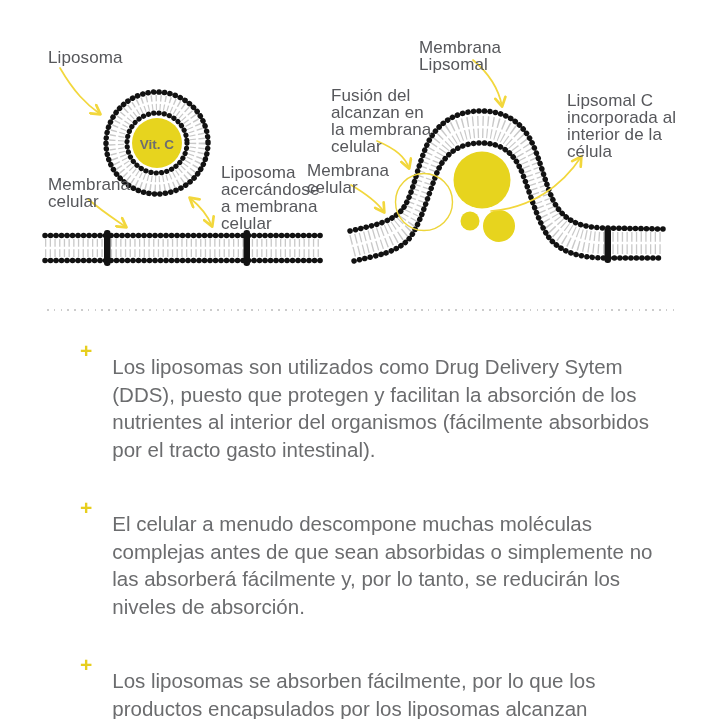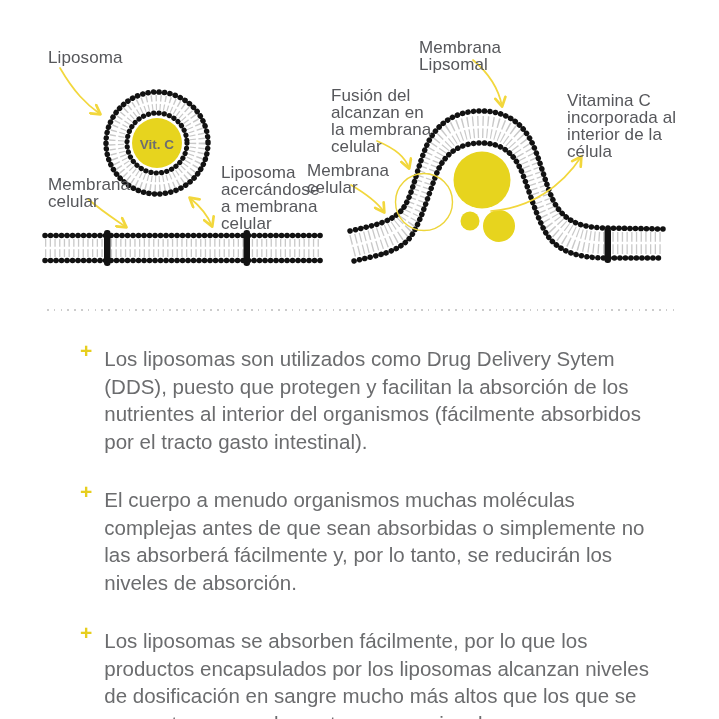--- a/index.html
+++ b/index.html
@@ -15,21 +15,21 @@
     position:absolute;left:47px;top:309px;width:628px;height:2px;
     background:repeating-linear-gradient(90deg,#cccccc 0 1.6px,transparent 1.6px 6.8px);
   }
   .bullets{position:absolute;left:80px;top:337px;width:590px;}
   .bullet{display:flex;align-items:flex-start;gap:4px;margin:0 0 15px 0;}
   .plus{
     flex:0 0 12px;color:#e7ce1e;font-weight:bold;
     font-size:21px;line-height:27.5px;
   }
   .bullet p{
-    margin:8px;color:#6b6c6e;font-size:20.5px;line-height:27.5px;
+    margin:16px;color:#6b6c6e;font-size:20.5px;line-height:27.5px;
     white-space:pre-wrap;
   }
 </style>
 </head>
 <body>
 
 <div class="stage">
 
   <svg class="diagram-svg" width="719" height="320" viewBox="0 0 719 320">
     <defs>
@@ -99,35 +99,35 @@
 a membrana
 celular</div>
   <div class="diag-label" style="left:419px;top:39px;">Membrana
 Lipsomal</div>
   <div class="diag-label" style="left:331px;top:87px;">Fusión del
 alcanzan en
 la membrana
 celular</div>
   <div class="diag-label" style="left:307px;top:162px;">Membrana
 celular</div>
-  <div class="diag-label" style="left:567px;top:92px;">Vitamina C
+  <div class="diag-label" style="left:567px;top:92px;">Lipsomal C
 incorporada al
 interior de la
 célula</div>
 
   <div class="divider"></div>
 
   <div class="bullets">
     <div class="bullet">
       <span class="plus">+</span>
       <p>Los liposomas son utilizados como Drug Delivery Sytem (DDS), puesto que protegen y facilitan la absorción de los  nutrientes al interior del organismos (fácilmente absorbidos por el tracto gasto intestinal).</p>
     </div>
     <div class="bullet">
       <span class="plus">+</span>
-      <p>El cuerpo a menudo organismos muchas moléculas complejas antes de que sean absorbidas o simplemente no las absorberá fácilmente y, por lo tanto, se reducirán los niveles de absorción.</p>
+      <p>El celular a menudo descompone muchas moléculas complejas antes de que sean absorbidas o simplemente no las absorberá fácilmente y, por lo tanto, se reducirán los niveles de absorción.</p>
     </div>
     <div class="bullet">
       <span class="plus">+</span>
       <p>Los liposomas se absorben fácilmente, por lo que los productos encapsulados por los liposomas alcanzan niveles de dosificación en sangre mucho más altos que los que se encuentran en suplementos convencionales.</p>
     </div>
   </div>
 
 </div>
 
 </body></html>

